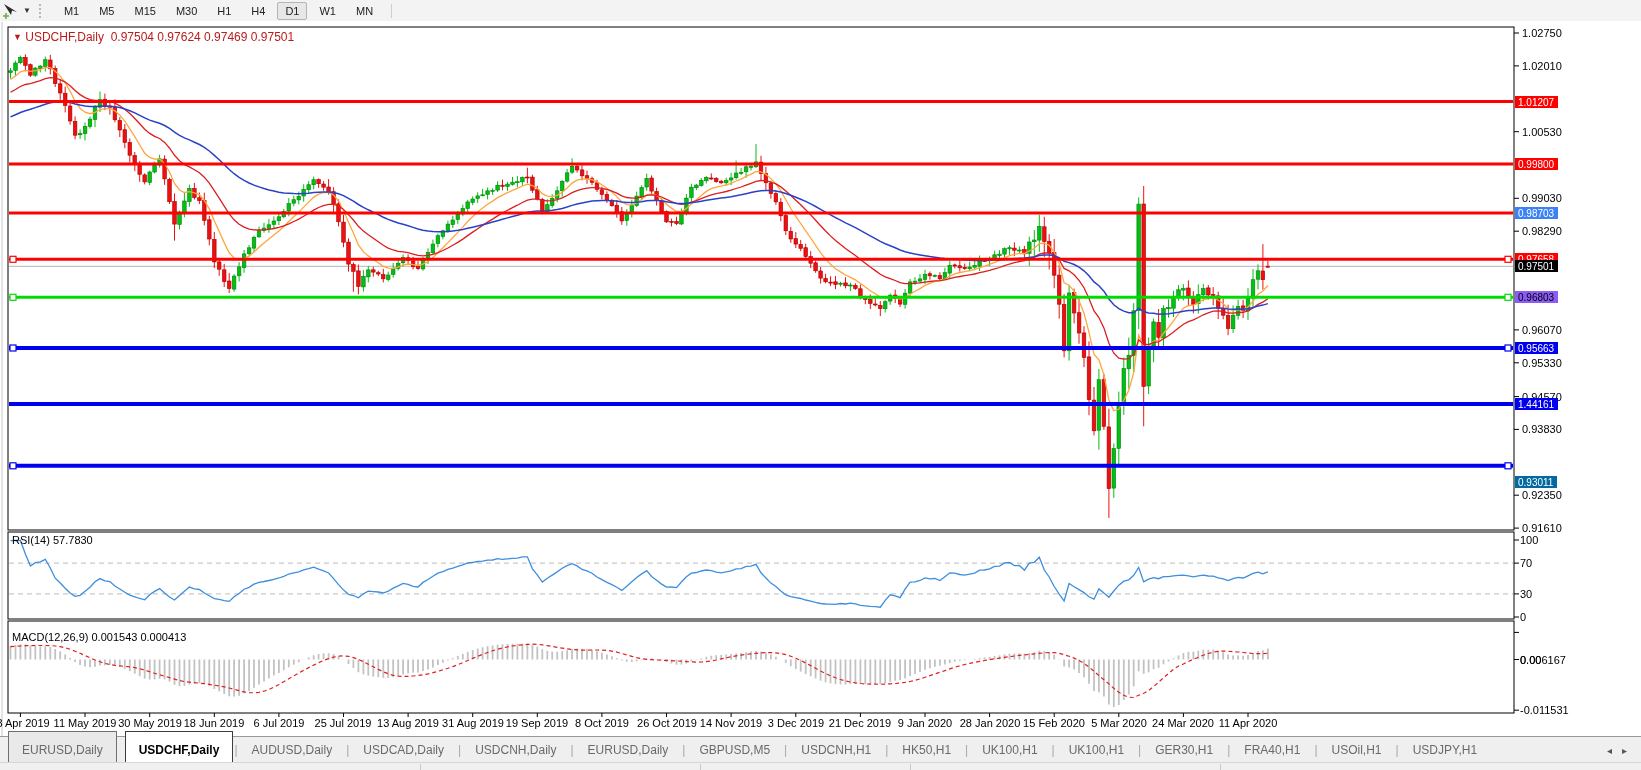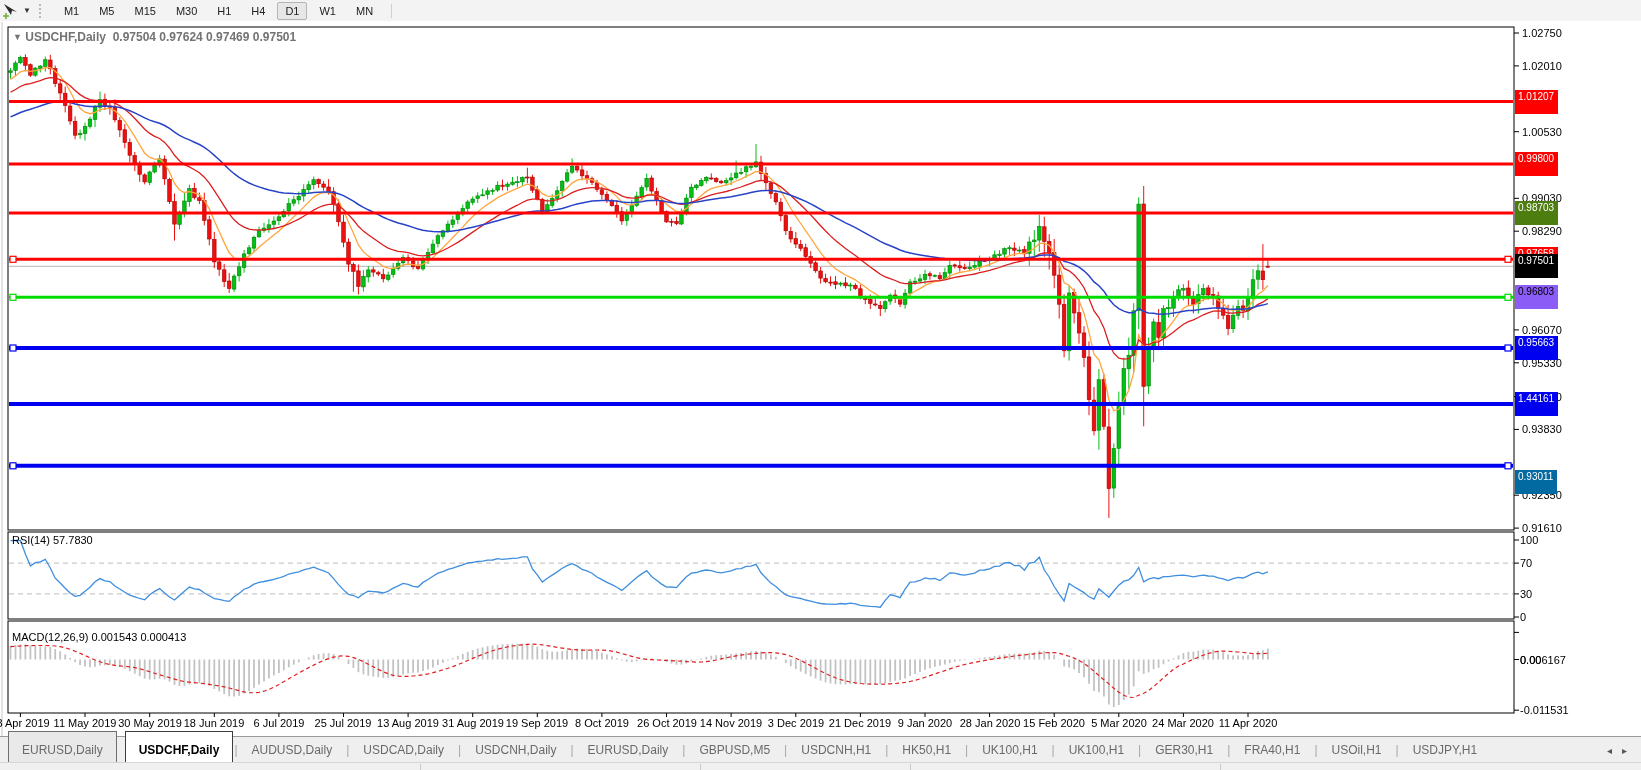--- a/index.html
+++ b/index.html
@@ -11,27 +11,27 @@
            border-bottom:1px solid #dcdcdc;display:flex;align-items:center;}
   .tool-icon{width:20px;height:16px;margin-left:1px;position:relative;}
   .dd-arrow{font-size:8px;color:#333;margin:0 4px 0 2px;}
   .grip{width:5px;height:14px;border-left:2px dotted #b9b9b9;margin:0 8px 0 4px;}
   .tfbtn{font-family:"Liberation Sans",sans-serif;font-size:11px;color:#222;background:transparent;
          border:1px solid transparent;padding:2px 7px;margin:0 2px;line-height:12px;text-align:center;}
   .tfbtn.active{background:#e7e7e7;border:1px solid #b5b5b5;border-radius:2px;}
   .tb-sep{width:1px;height:14px;background:#cfcfcf;margin:0 8px;}
   
   #plot-svg{position:absolute;left:0;top:0;}
-  #chart-title{position:absolute;left:13px;top:30px;font-size:12px;color:#737373;white-space:pre;font-weight:bold;}
+  #chart-title{position:absolute;left:13px;top:30px;font-size:12px;color:#b91c1c;white-space:pre;}
   #chart-title .tri{font-size:9px;position:relative;top:-1px;}
   #rsi-label{position:absolute;left:12px;top:534px;font-size:11px;color:#000;}
   #macd-label{position:absolute;left:12px;top:623px;font-size:11px;color:#000;margin-top:8px;}
   .ptick{position:absolute;left:1522px;transform:translateY(-50%);font-size:11px;color:#000;}
   .ltag{position:absolute;left:1515px;transform:translateY(-50%);font-size:10px;
-        padding:1px 4px 12px 3px;line-height:11px;letter-spacing:0;}
+        padding:1px 4px 0 3px;line-height:11px;letter-spacing:0;}
   .dlab{position:absolute;top:717px;transform:translateX(-50%);font-size:11px;color:#000;white-space:nowrap;}
   .rtick,.mtick{position:absolute;left:1520px;transform:translateY(-50%);font-size:11px;color:#000;}
   
   #tabbar{position:absolute;left:0;top:736px;width:1641px;height:26px;background:#efefef;
           border-top:1px solid #9a9a9a;display:flex;align-items:center;font-size:12px;color:#6a6a6a;}
   .tab{padding:10px 13px;white-space:nowrap;height:16px;line-height:16px;}
   .tab.framed{border:1px solid #6f6f6f;background:#e9e9e9;margin-left:8px;}
   .tab.active{background:#ffffff;color:#000;font-weight:bold;border:1px solid #3c3c3c;}
   .tab-sep{color:#a8a8a8;padding:0 1px;}
   #tab-arrows{margin-left:auto;margin-right:14px;color:#555;font-size:10px;display:flex;gap:10px;}
@@ -931,21 +931,21 @@
       <div class="ptick" style="top:198px">0.99030</div>
       <div class="ptick" style="top:231px">0.98290</div>
       <div class="ptick" style="top:330px">0.96070</div>
       <div class="ptick" style="top:363px">0.95330</div>
       <div class="ptick" style="top:397px">0.94570</div>
       <div class="ptick" style="top:429px">0.93830</div>
       <div class="ptick" style="top:495px">0.92350</div>
       <div class="ptick" style="top:528px">0.91610</div>
       <div class="ltag" style="top:102px;background:#ff0000;color:#fff">1.01207</div>
       <div class="ltag" style="top:164px;background:#ff0000;color:#fff">0.99800</div>
-      <div class="ltag" style="top:213px;background:#4d7c0f;color:#fff">0.98703</div>
+      <div class="ltag" style="top:213px;background:#3b82f6;color:#fff">0.98703</div>
       <div class="ltag" style="top:259px;background:#ff0000;color:#fff">0.97658</div>
       <div class="ltag" style="top:297px;background:#8b5cf6;color:#000">0.96803</div>
       <div class="ltag" style="top:348px;background:#0000f0;color:#fff">0.95663</div>
       <div class="ltag" style="top:404px;background:#0000f0;color:#fff">1.44161</div>
       <div class="ltag" style="top:482px;background:#0369a1;color:#fff">0.93011</div>
       <div class="ltag" style="top:266px;background:#000;color:#fff">0.97501</div>
       <div class="rtick" style="top:540px">100</div>
       <div class="rtick" style="top:563px">70</div>
       <div class="rtick" style="top:594px">30</div>
       <div class="rtick" style="top:617px">0</div>

